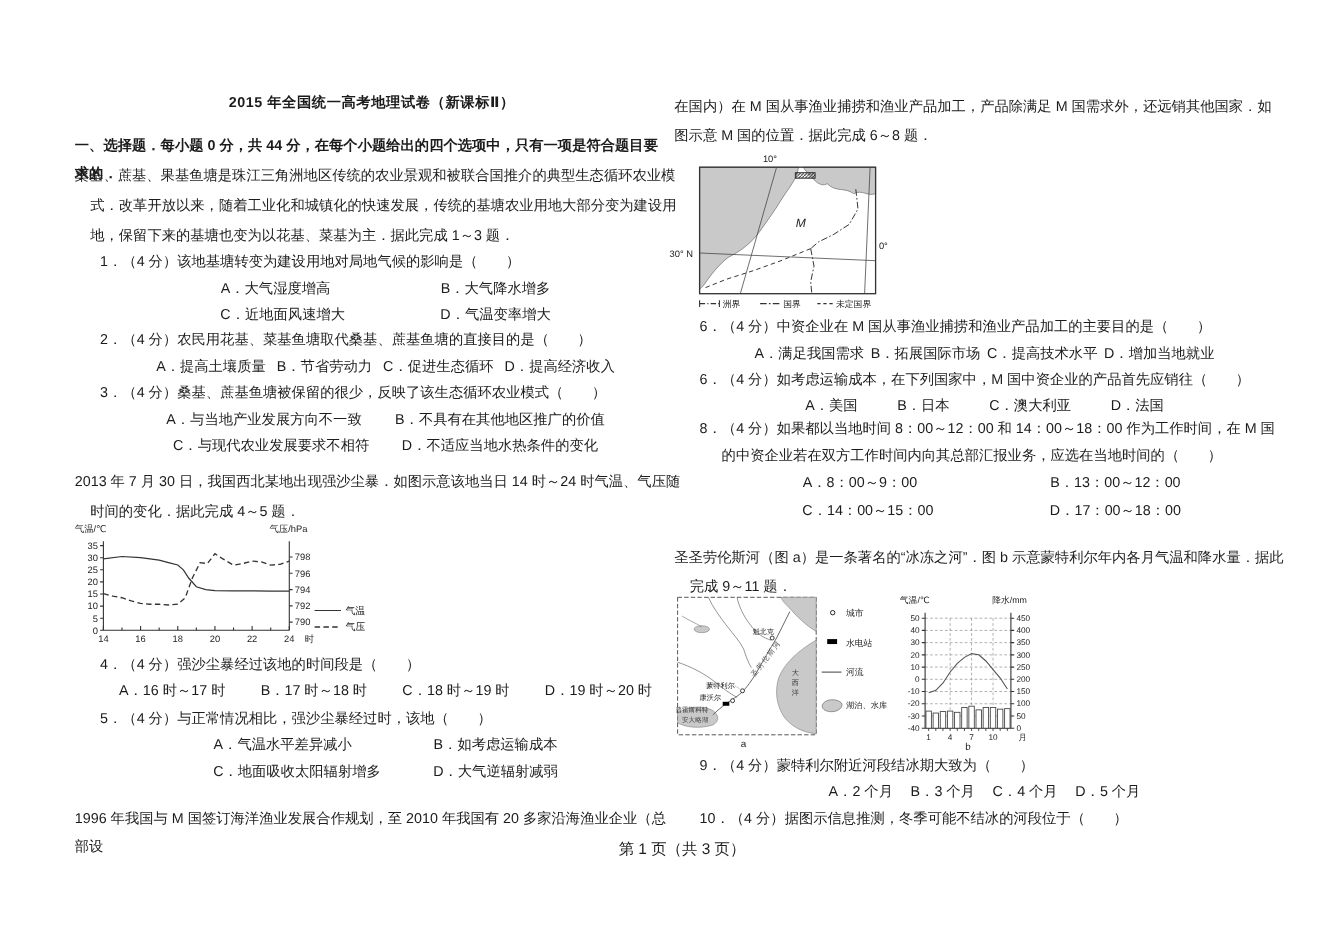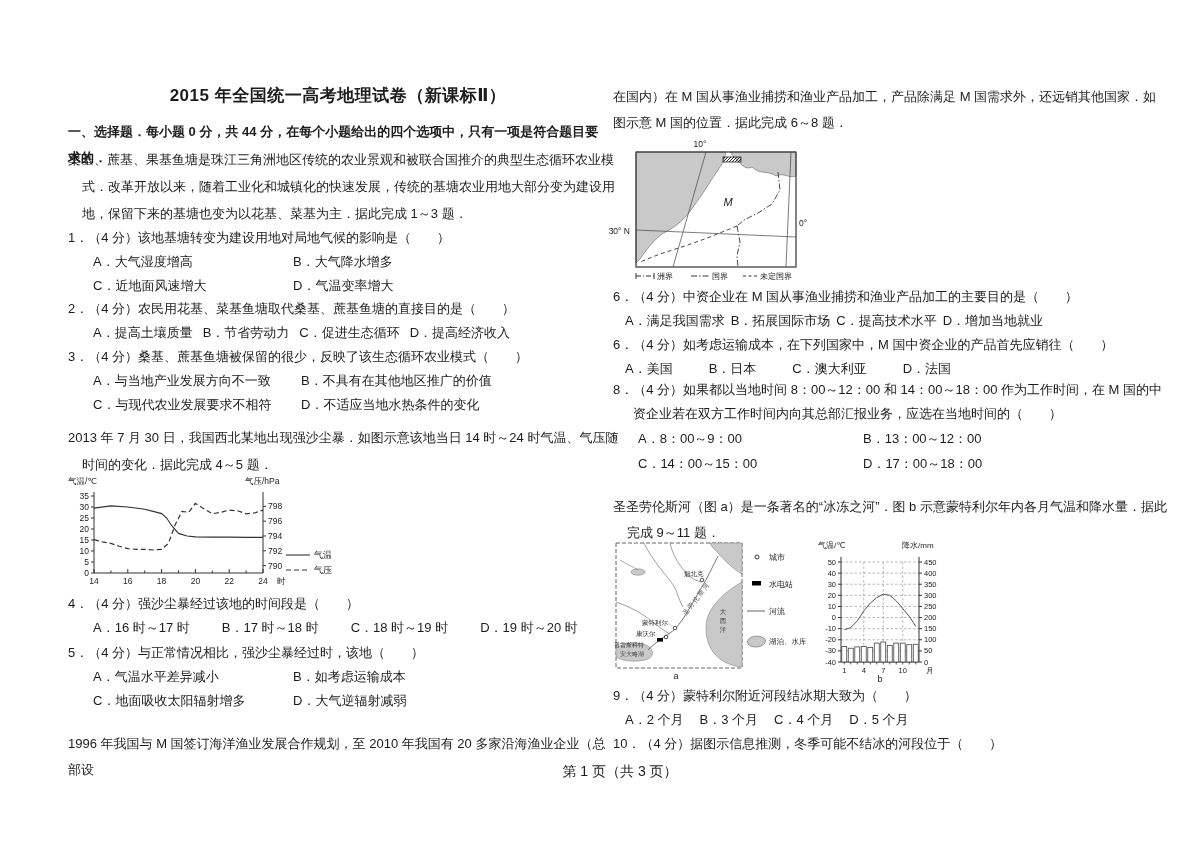--- a/index.html
+++ b/index.html
@@ -1,24 +1,24 @@
 <!DOCTYPE html>
 <html><head>
 <meta charset="utf-8">
 <style>
   html,body{margin:0;padding:0;background:#ffffff;}
   .page{position:relative;width:1200px;height:848px;background:#ffffff;overflow:hidden;
         font-family:"Liberation Sans","DejaVu Sans",sans-serif;color:#1c1c1c;font-size:13px;}
   .abs{position:absolute;}
-  .title{font-weight:bold;font-size:17px;text-align:center;letter-spacing:.5px;}
+  .title{font-weight:bold;font-size:13px;text-align:center;letter-spacing:.5px;}
   .sect{font-weight:bold;line-height:26px;}
   .hang{line-height:27px;padding-left:14px;text-indent:-14px;}
   .para{line-height:26px;}
-  .stem{line-height:24px;padding-left:20px;text-indent:-20px;}
-  .optrow{display:flex;line-height:24px;padding-left:25px;}
+  .stem{line-height:24px;padding-left:20px;text-indent:-20px;margin-left:23px;}
+  .optrow{display:flex;line-height:24px;padding-left:25px;justify-content:center;}
   .optrow span{white-space:nowrap;display:block;}
   .footer{font-size:14px;text-align:center;}
   svg text{font-family:"Liberation Sans","DejaVu Sans",sans-serif;}
 </style>
 </head>
 <body>
 
 <div class="page">
 
   <div class="abs title" style="left:68px;top:84px;width:540px">2015 年全国统一高考地理试卷（新课标Ⅱ）</div>

